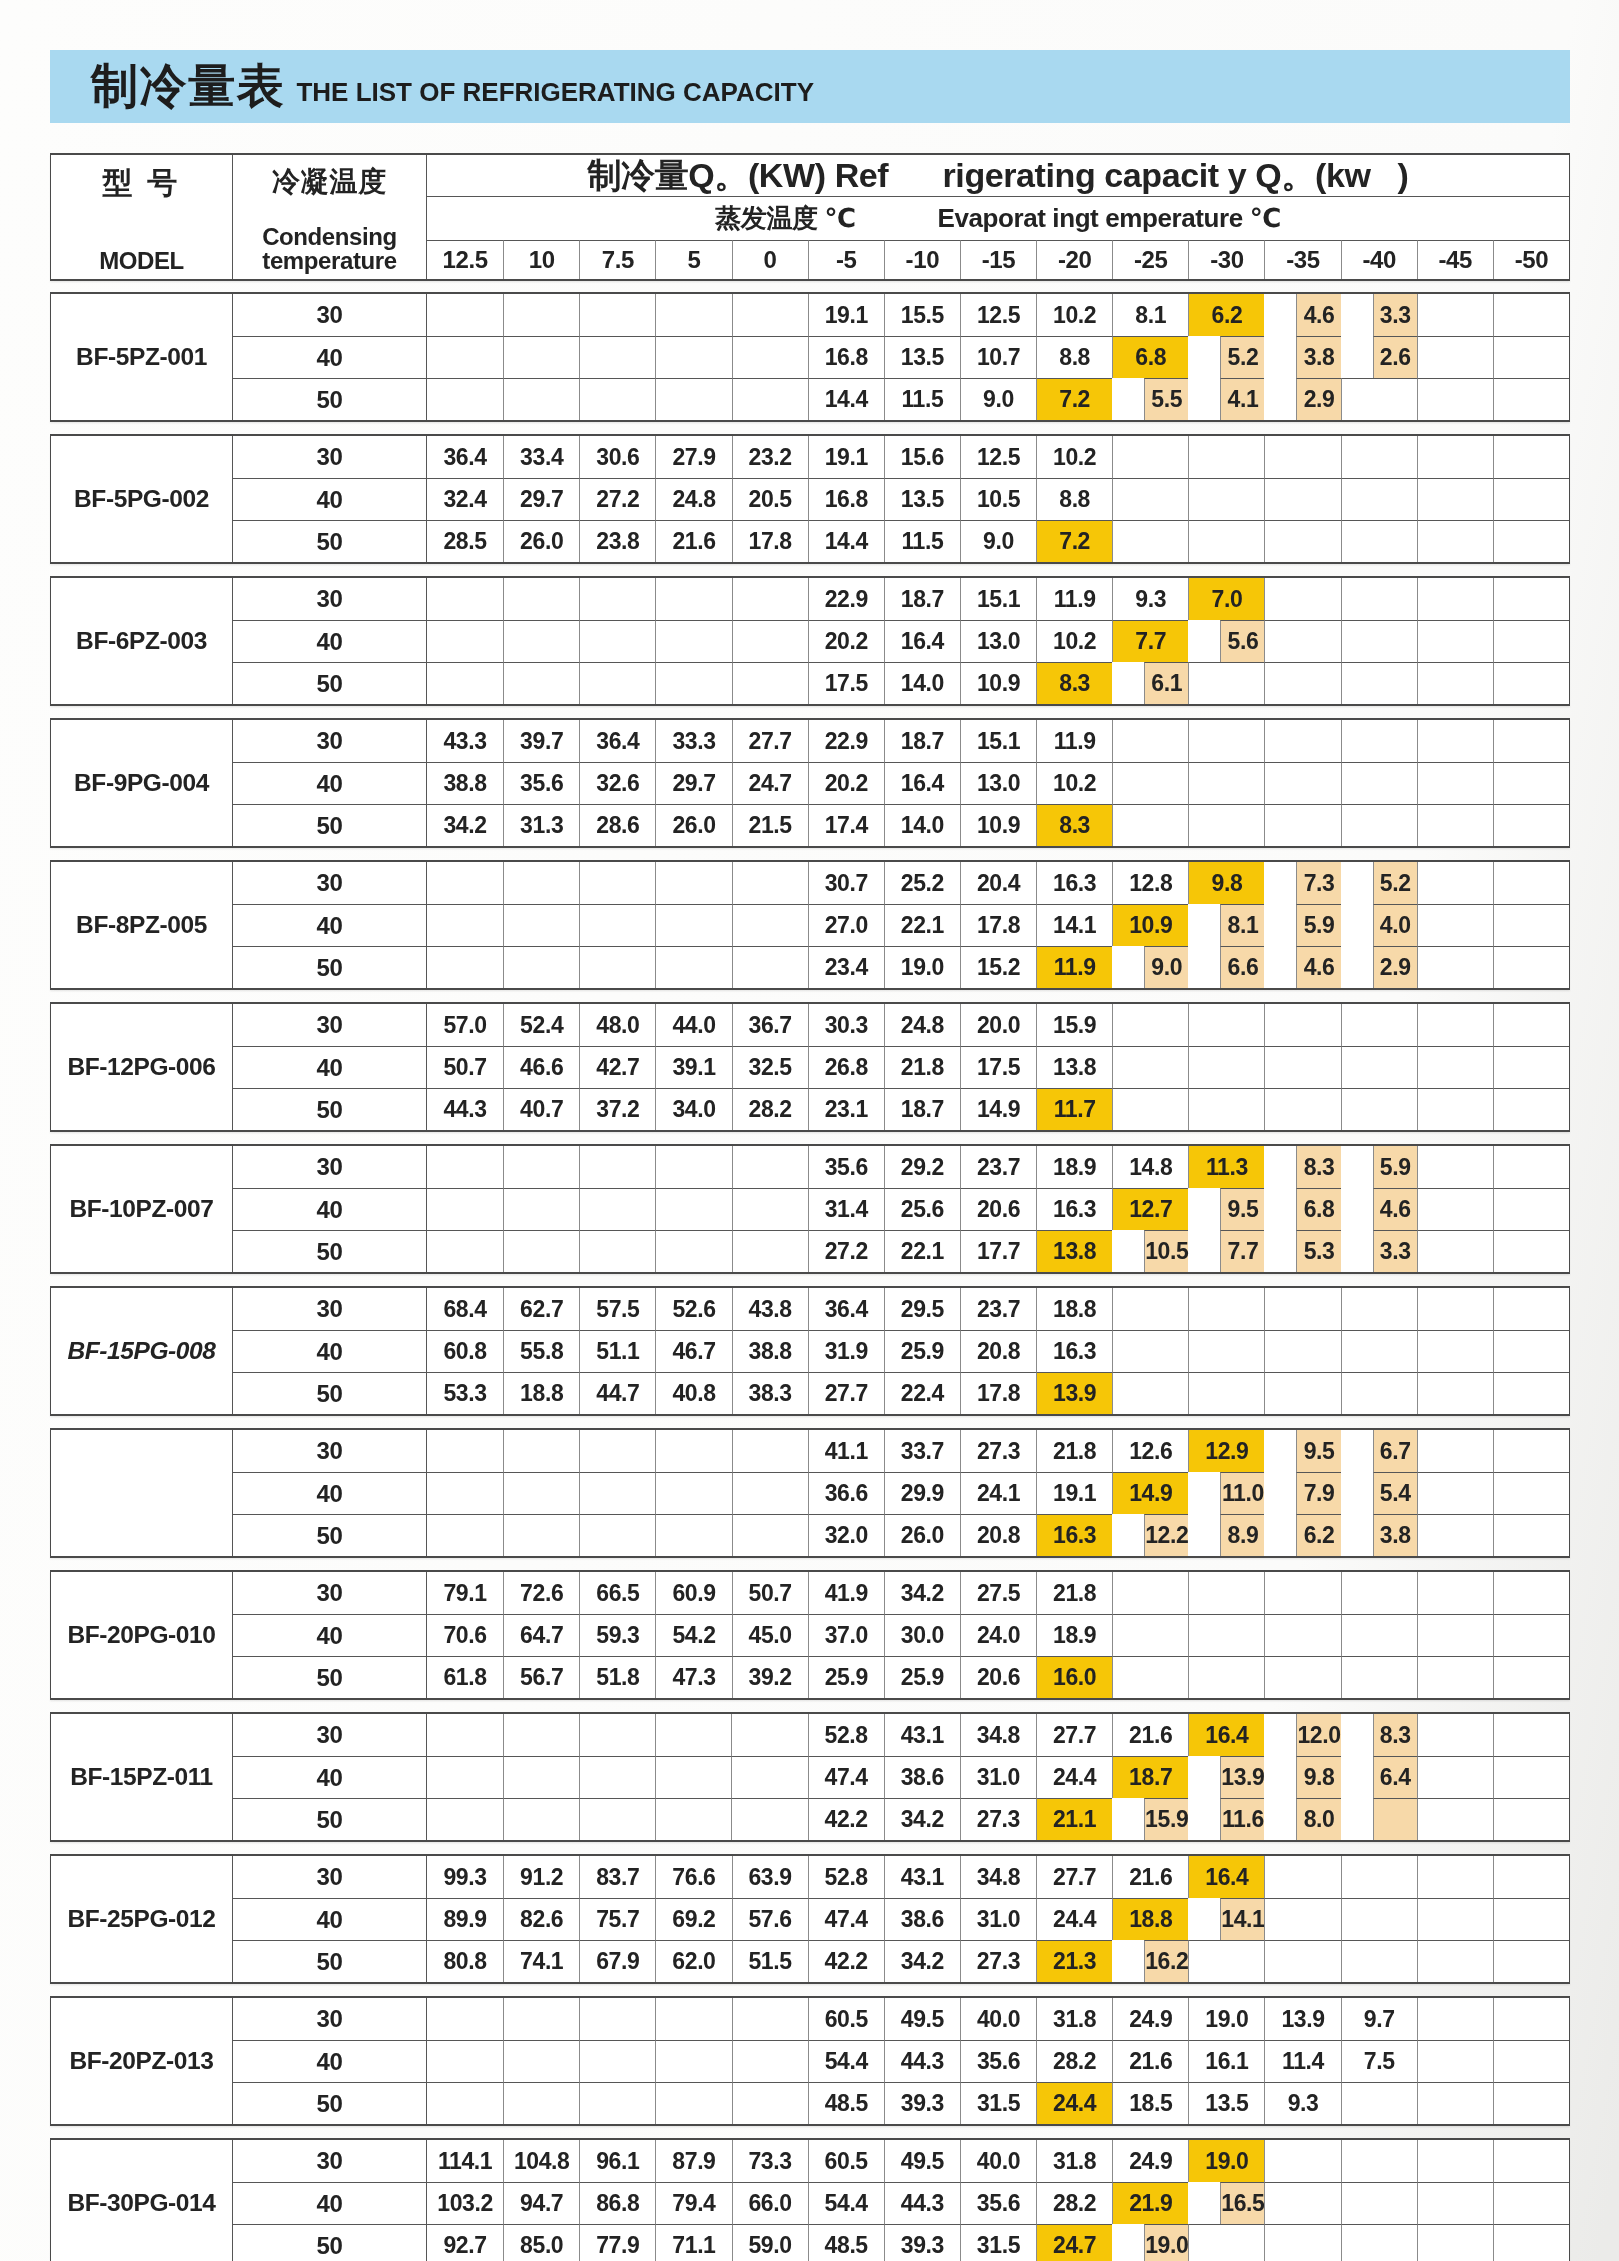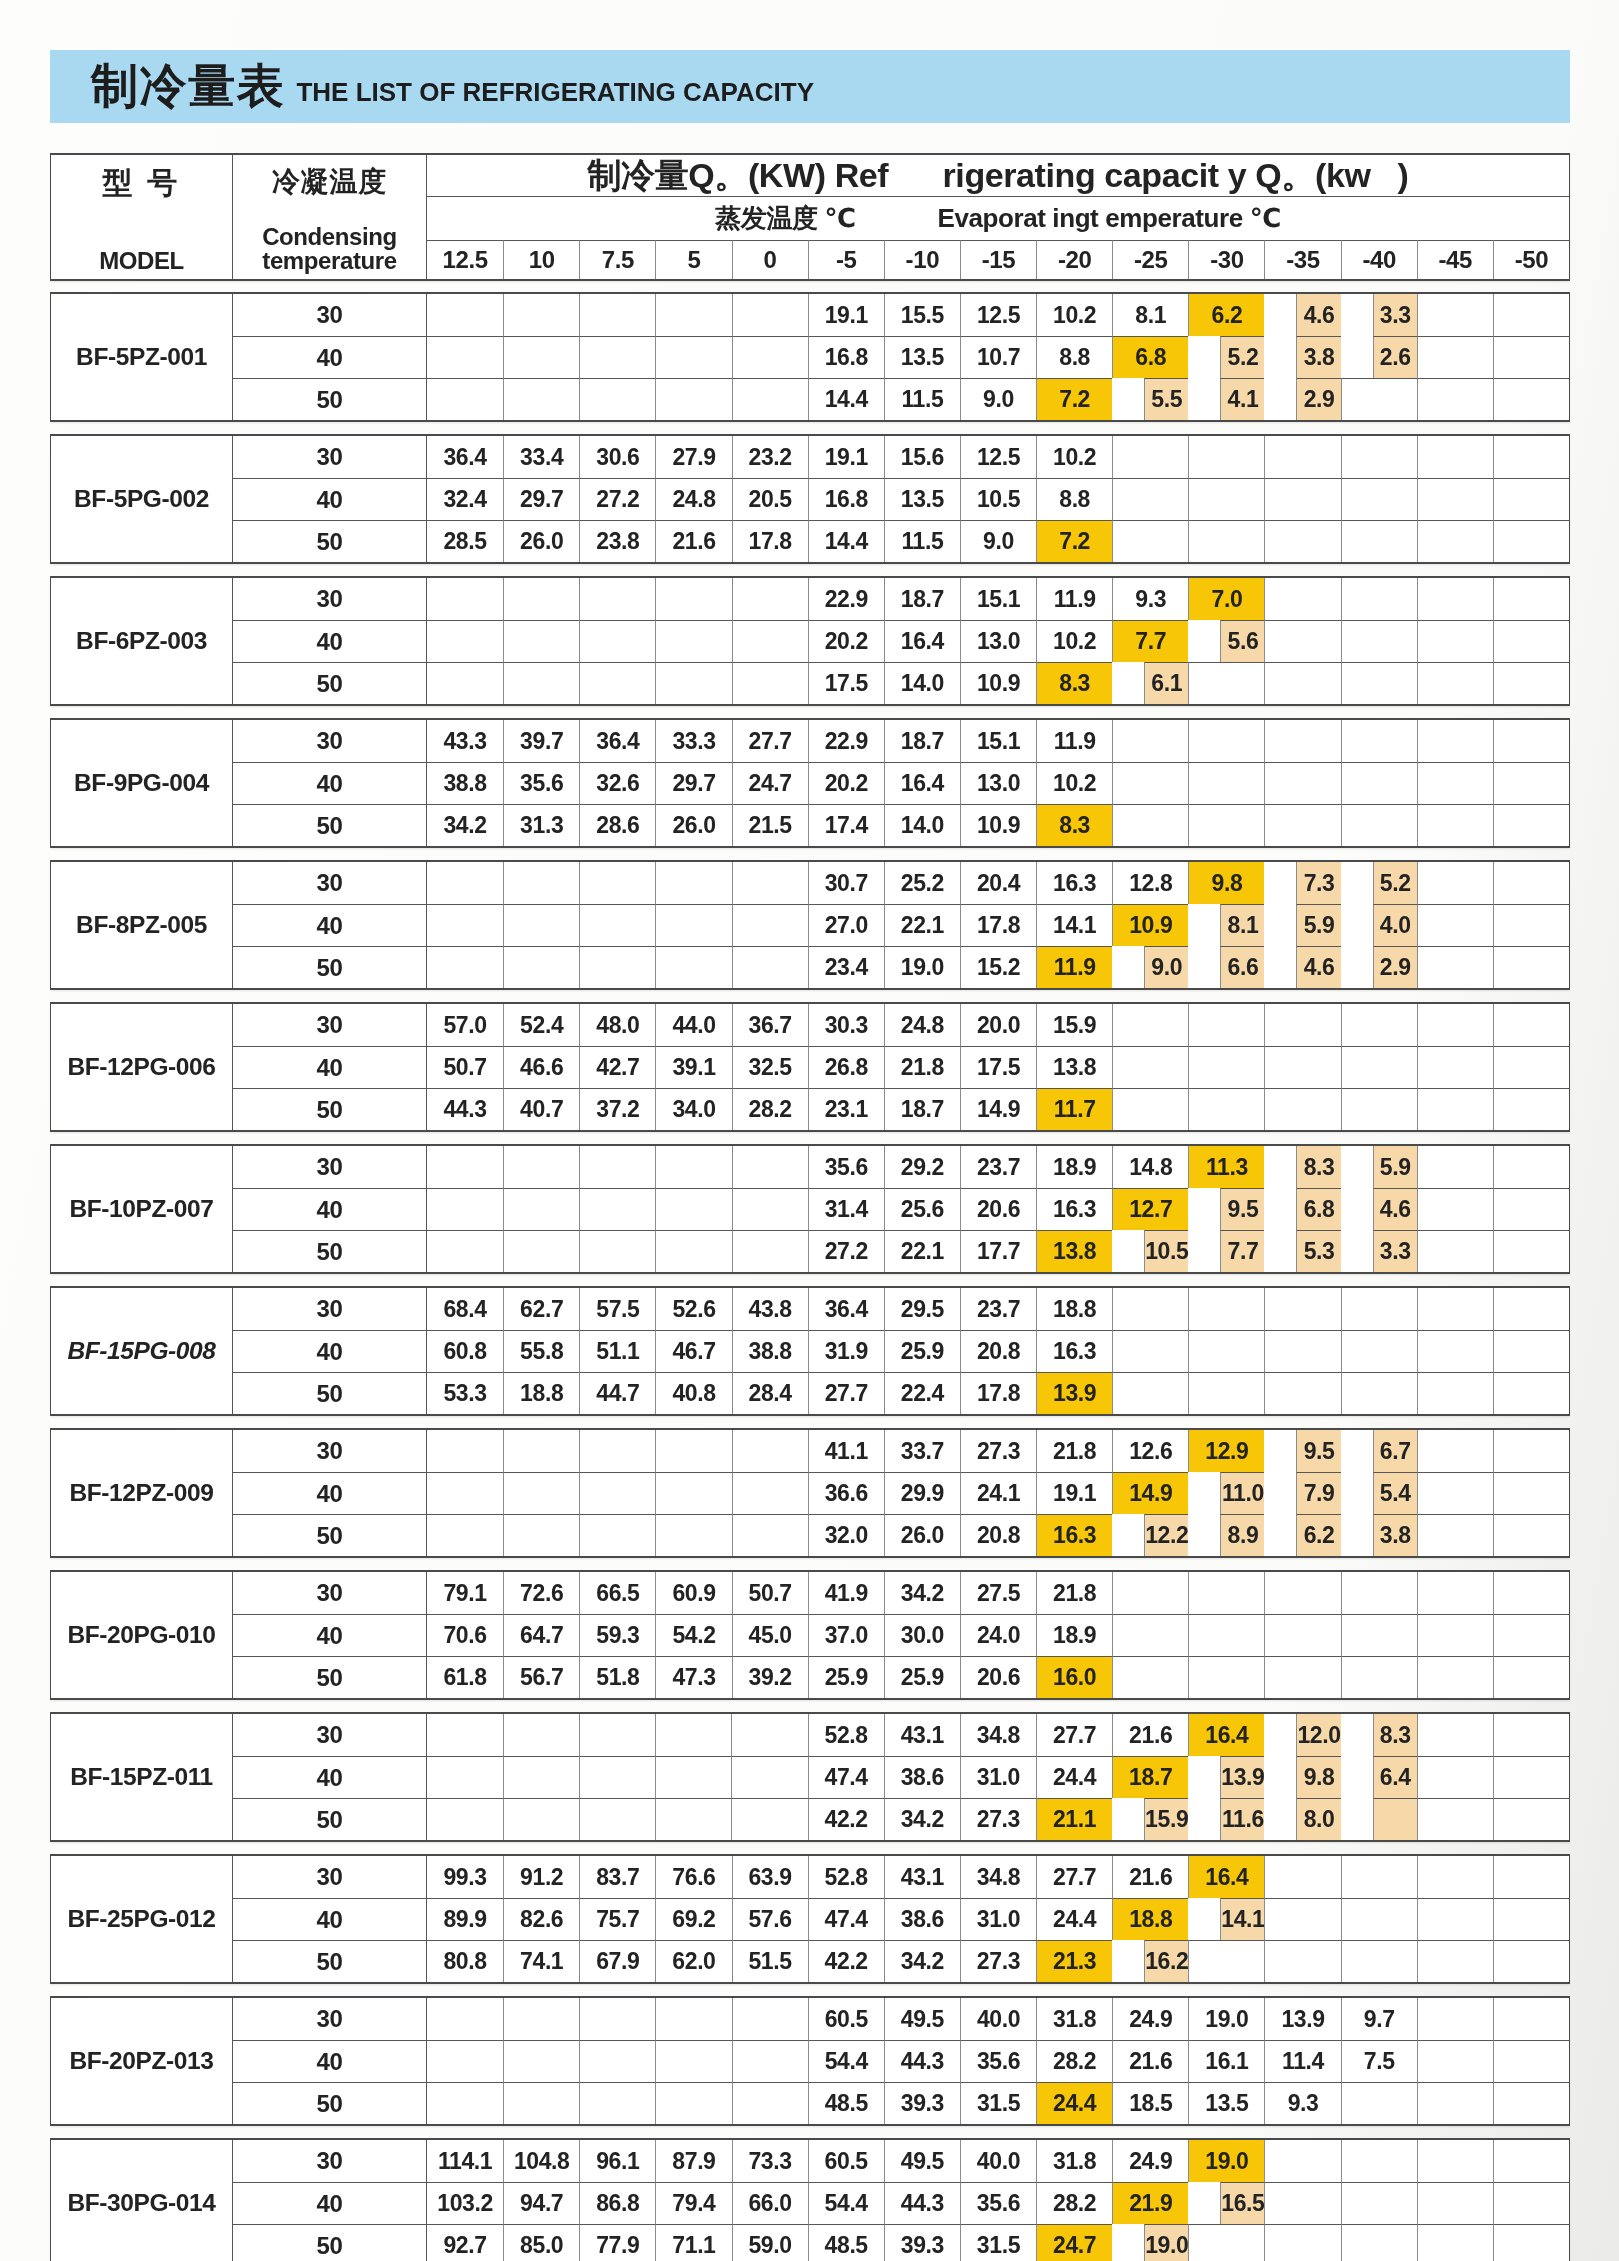--- a/index.html
+++ b/index.html
@@ -491,34 +491,33 @@
             <div class="cell val-cell rt" style="grid-area: 2 / 13;"></div>
             <div class="cell val-cell rt" style="grid-area: 2 / 14;"></div>
             <div class="cell val-cell rt" style="grid-area: 2 / 15;"></div>
             <div class="cell val-cell rt" style="grid-area: 2 / 16;"></div>
             <div class="cell val-cell rt" style="grid-area: 2 / 17;"></div>
             <div class="cell cond-cell rt" style="grid-area: 3 / 2;">50</div>
             <div class="cell val-cell first rt" style="grid-area: 3 / 3;">53.3</div>
             <div class="cell val-cell rt" style="grid-area: 3 / 4;">18.8</div>
             <div class="cell val-cell rt" style="grid-area: 3 / 5;">44.7</div>
             <div class="cell val-cell rt" style="grid-area: 3 / 6;">40.8</div>
-            <div class="cell val-cell rt" style="grid-area: 3 / 7;">28.4</div>
+            <div class="cell val-cell rt" style="grid-area: 3 / 7;">38.3</div>
             <div class="cell val-cell rt" style="grid-area: 3 / 8;">27.7</div>
             <div class="cell val-cell rt" style="grid-area: 3 / 9;">22.4</div>
             <div class="cell val-cell rt" style="grid-area: 3 / 10;">17.8</div>
             <div class="cell val-cell rt hd" style="grid-area: 3 / 11;">13.9</div>
             <div class="cell val-cell rt" style="grid-area: 3 / 12;"></div>
             <div class="cell val-cell rt" style="grid-area: 3 / 13;"></div>
             <div class="cell val-cell rt" style="grid-area: 3 / 14;"></div>
             <div class="cell val-cell rt" style="grid-area: 3 / 15;"></div>
             <div class="cell val-cell rt" style="grid-area: 3 / 16;"></div>
             <div class="cell val-cell rt" style="grid-area: 3 / 17;"></div>
           </div>
           <div class="block model-block">
-            <div class="cell model-cell" style="grid-area: 1 / 1 / span 3;">BF-12PZ-009</div>
             <div class="cell cond-cell" style="grid-area: 1 / 2;">30</div>
             <div class="cell val-cell first" style="grid-area: 1 / 3;"></div>
             <div class="cell val-cell" style="grid-area: 1 / 4;"></div>
             <div class="cell val-cell" style="grid-area: 1 / 5;"></div>
             <div class="cell val-cell" style="grid-area: 1 / 6;"></div>
             <div class="cell val-cell" style="grid-area: 1 / 7;"></div>
             <div class="cell val-cell" style="grid-area: 1 / 8;">41.1</div>
             <div class="cell val-cell" style="grid-area: 1 / 9;">33.7</div>
             <div class="cell val-cell" style="grid-area: 1 / 10;">27.3</div>
             <div class="cell val-cell" style="grid-area: 1 / 11;">21.8</div>

